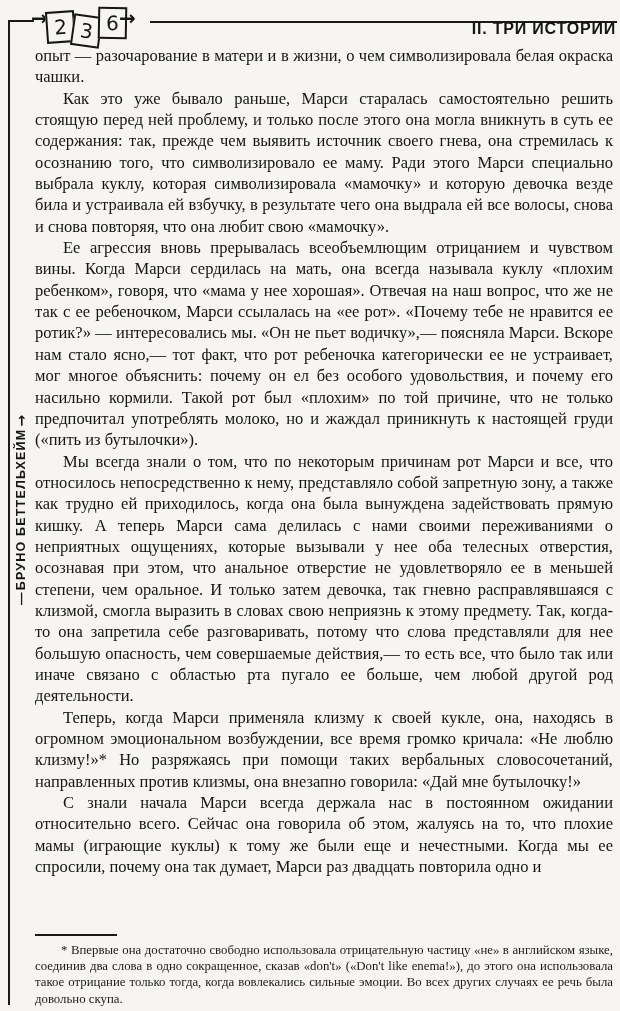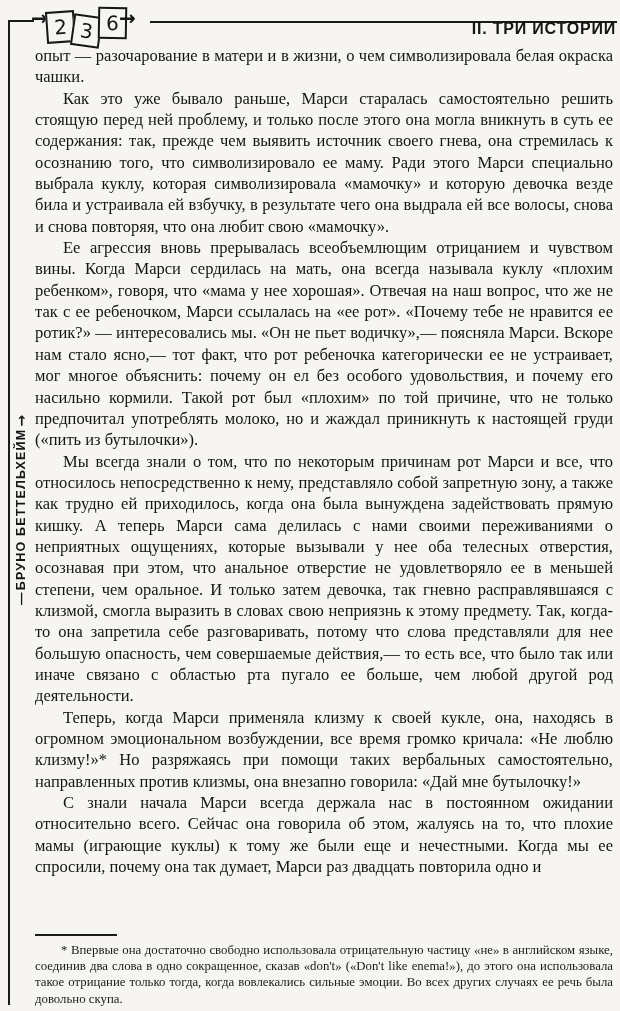--- a/index.html
+++ b/index.html
@@ -105,21 +105,21 @@
     <span class="dash">—</span>
     <span>БРУНО БЕТТЕЛЬХЕЙМ</span>
     <span class="m-arrow">→</span>
   </div>
 
   <div class="body-text">
     <p class="first">опыт — разочарование в матери и в жизни, о чем символизировала белая окраска чашки.</p>
     <p>Как это уже бывало раньше, Марси старалась самостоятельно решить стоящую перед ней проблему, и только после этого она могла вникнуть в суть ее содержания: так, прежде чем выявить источник своего гнева, она стремилась к осознанию того, что символизировало ее маму. Ради этого Марси специально выбрала куклу, которая символизировала «мамочку» и которую девочка везде била и устраивала ей взбучку, в результате чего она выдрала ей все волосы, снова и снова повторяя, что она любит свою «мамочку».</p>
     <p>Ее агрессия вновь прерывалась всеобъемлющим отрицанием и чувством вины. Когда Марси сердилась на мать, она всегда называла куклу «плохим ребенком», говоря, что «мама у нее хорошая». Отвечая на наш вопрос, что же не так с ее ребеночком, Марси ссылалась на «ее рот». «Почему тебе не нравится ее ротик?» — интересовались мы. «Он не пьет водичку»,— поясняла Марси. Вскоре нам стало ясно,— тот факт, что рот ребеночка категорически ее не устраивает, мог многое объяснить: почему он ел без особого удовольствия, и почему его насильно кормили. Такой рот был «плохим» по той причине, что не только предпочитал употреблять молоко, но и жаждал приникнуть к настоящей груди («пить из бутылочки»).</p>
     <p>Мы всегда знали о том, что по некоторым причинам рот Марси и все, что относилось непосредственно к нему, представляло собой запретную зону, а также как трудно ей приходилось, когда она была вынуждена задействовать прямую кишку. А теперь Марси сама делилась с нами своими переживаниями о неприятных ощущениях, которые вызывали у нее оба телесных отверстия, осознавая при этом, что анальное отверстие не удовлетворяло ее в меньшей степени, чем оральное. И только затем девочка, так гневно расправлявшаяся с клизмой, смогла выразить в словах свою неприязнь к этому предмету. Так, когда-то она запретила себе разговаривать, потому что слова представляли для нее большую опасность, чем совершаемые действия,— то есть все, что было так или иначе связано с областью рта пугало ее больше, чем любой другой род деятельности.</p>
-    <p>Теперь, когда Марси применяла клизму к своей кукле, она, находясь в огромном эмоциональном возбуждении, все время громко кричала: «Не люблю клизму!»* Но разряжаясь при помощи таких вербальных самостоятельно, направленных против клизмы, она внезапно говорила: «Дай мне бутылочку!»</p>
+    <p>Теперь, когда Марси применяла клизму к своей кукле, она, находясь в огромном эмоциональном возбуждении, все время громко кричала: «Не люблю клизму!»* Но разряжаясь при помощи таких вербальных словосочетаний, направленных против клизмы, она внезапно говорила: «Дай мне бутылочку!»</p>
     <p>С знали начала Марси всегда держала нас в постоянном ожидании относительно всего. Сейчас она говорила об этом, жалуясь на то, что плохие мамы (играющие куклы) к тому же были еще и нечестными. Когда мы ее спросили, почему она так думает, Марси раз двадцать повторила одно и</p>
   </div>
 
   <div class="footnote">
     <div class="fn-rule"></div>
     <p><span>*</span> <span>Впервые она достаточно свободно использовала отрицательную частицу «не» в английском языке, соединив два слова в одно сокращенное, сказав «don't» («Don't like enema!»), до этого она использовала такое отрицание только тогда, когда вовлекались сильные эмоции. Во всех других случаях ее речь была довольно скупа.</span></p>
   </div>
 
 </div>
 

